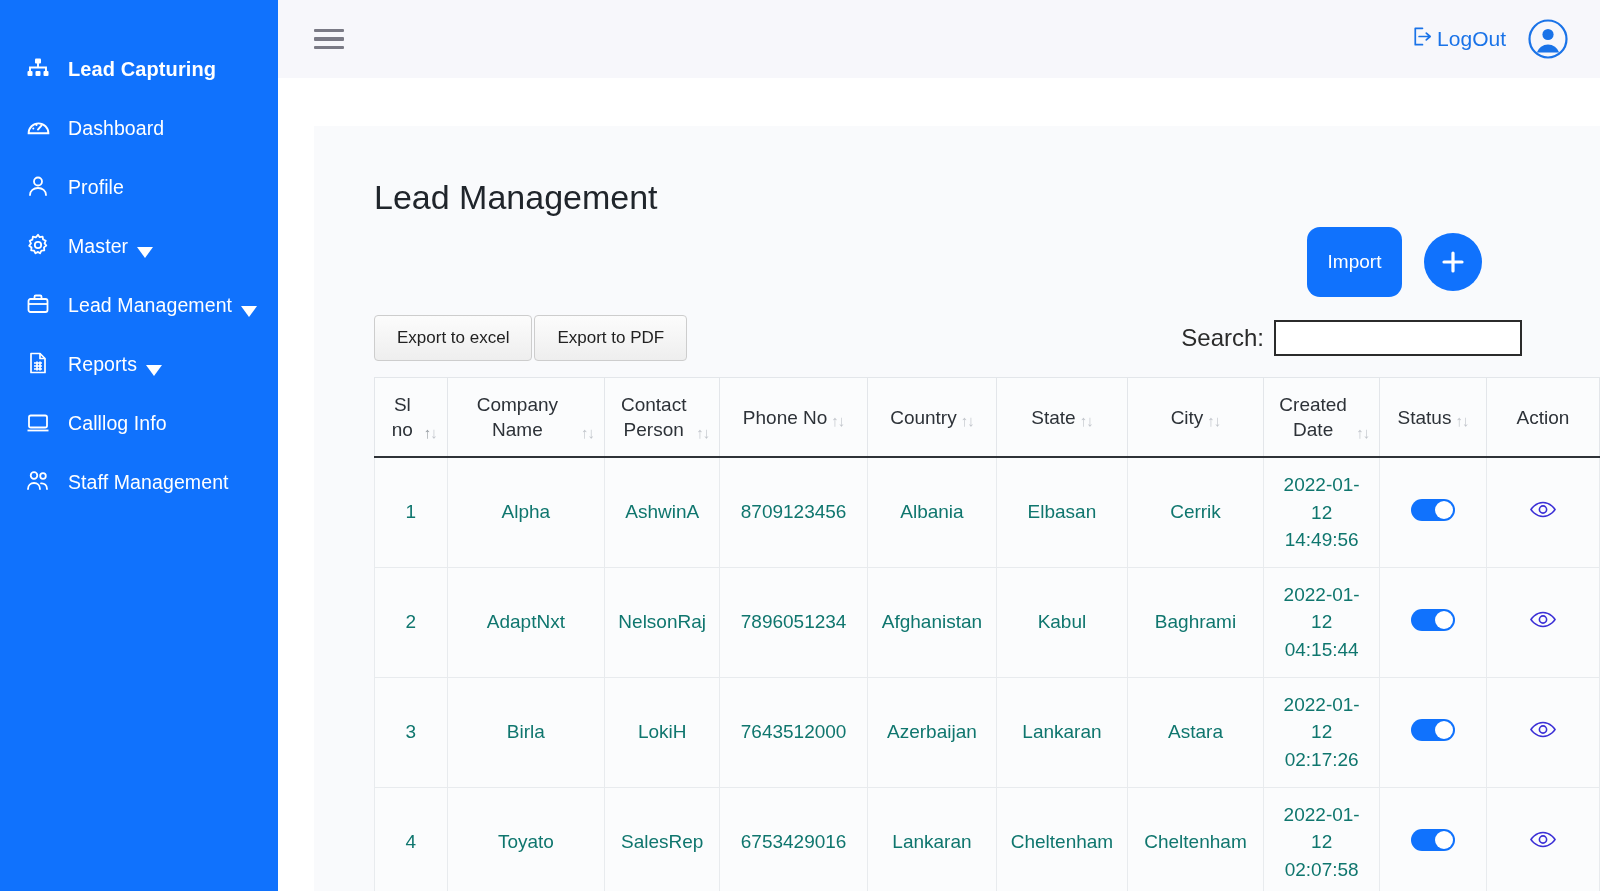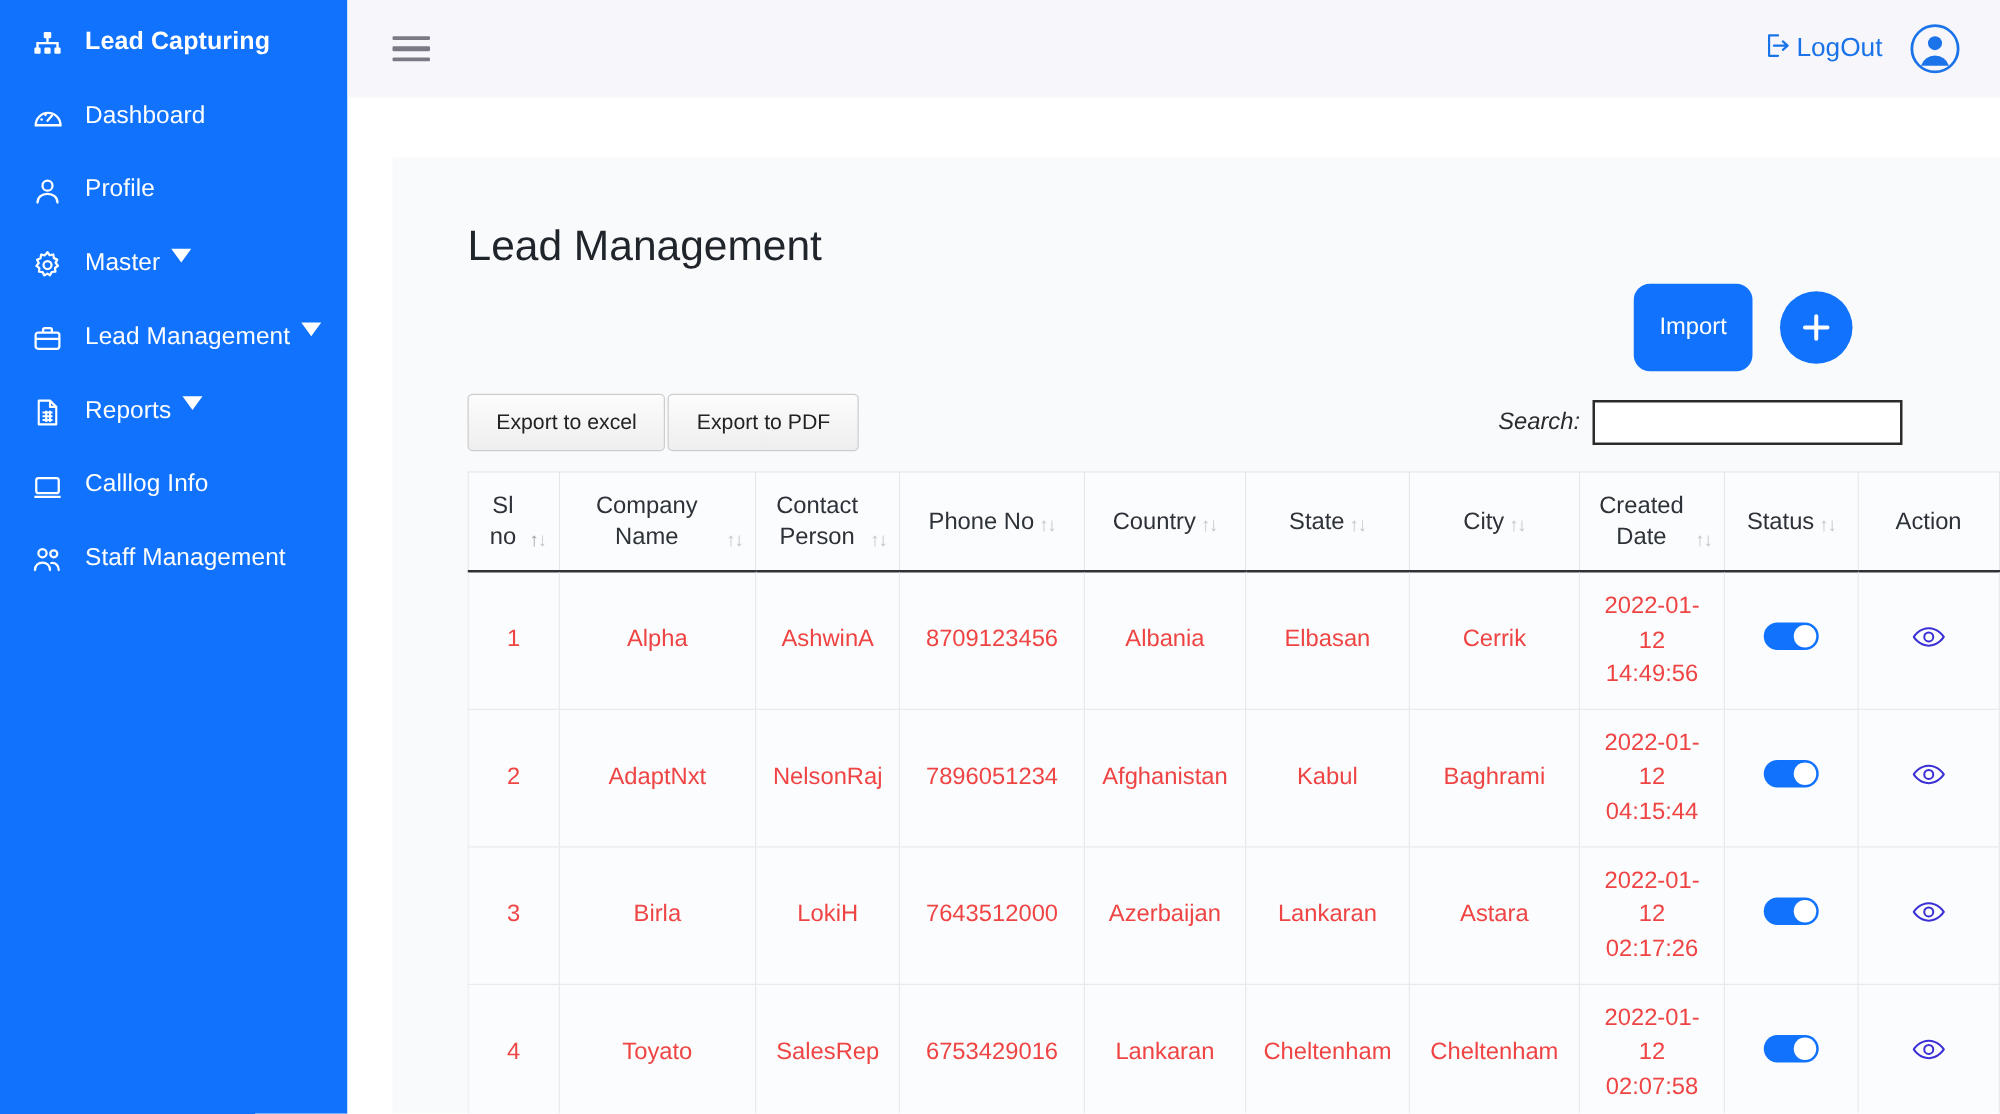--- a/index.html
+++ b/index.html
@@ -12,21 +12,21 @@
   .app { display:flex; width:1600px; height:891px; }
 
   
   .sidebar {
     width:278px; min-width:278px; height:891px;
     background:#1072fd;
     padding-top:22px;
     overflow:hidden;
   }
   .nav-item {
-    display:flex; align-items:flex-start;
+    display:flex; align-items:flex-end;
     height:59px;
     padding-left:26px;
     color:#ffffff;
     cursor:pointer;
     user-select:none;
   }
   .nav-icon {
     width:30px; min-width:30px; height:26px;
     display:flex; align-items:center; justify-content:flex-start;
     color:#ffffff;
@@ -119,21 +119,21 @@
   .btn-export {
     background:linear-gradient(#fcfcfc,#eeeeee);
     border:1px solid #cdcdcd;
     border-radius:4px;
     padding:12px 22px;
     font-size:17px; color:#222;
     cursor:pointer;
     font-family:"Liberation Sans", sans-serif;
   }
   .search-area { display:flex; align-items:center; gap:10px; }
-  .search-label { font-size:19px; color:#2b2b2b;font-style:italic; }
+  .search-label { font-size:24px; color:#2b2b2b; }
   .search-input {
     width:248px; height:36px;
     border:2px solid #2b2b2b;
     background:#fff;
     padding:0 8px;
     font-size:16px;
     font-family:"Liberation Sans", sans-serif;
   }
 
   
@@ -161,21 +161,21 @@
   .sortarrows {
     font-size:15px; line-height:1; color:#c2c6cc;
     white-space:nowrap; letter-spacing:-1px;
     padding-bottom:2px;
   }
   .sortarrows .up-active { color:#9aa0a6; }
 
   table.lead-table td {
     border:1px solid #e8ebee;
     font-size:19px;
-    color:#ef4444;
+    color:#0f766e;
     padding:12px 8px;
     text-align:center;
     vertical-align:middle;
     height:110px;
     background:#fbfcfd;
   }
   .date-cell { line-height:1.45; }
 
   .toggle {
     width:44px; height:22px;

